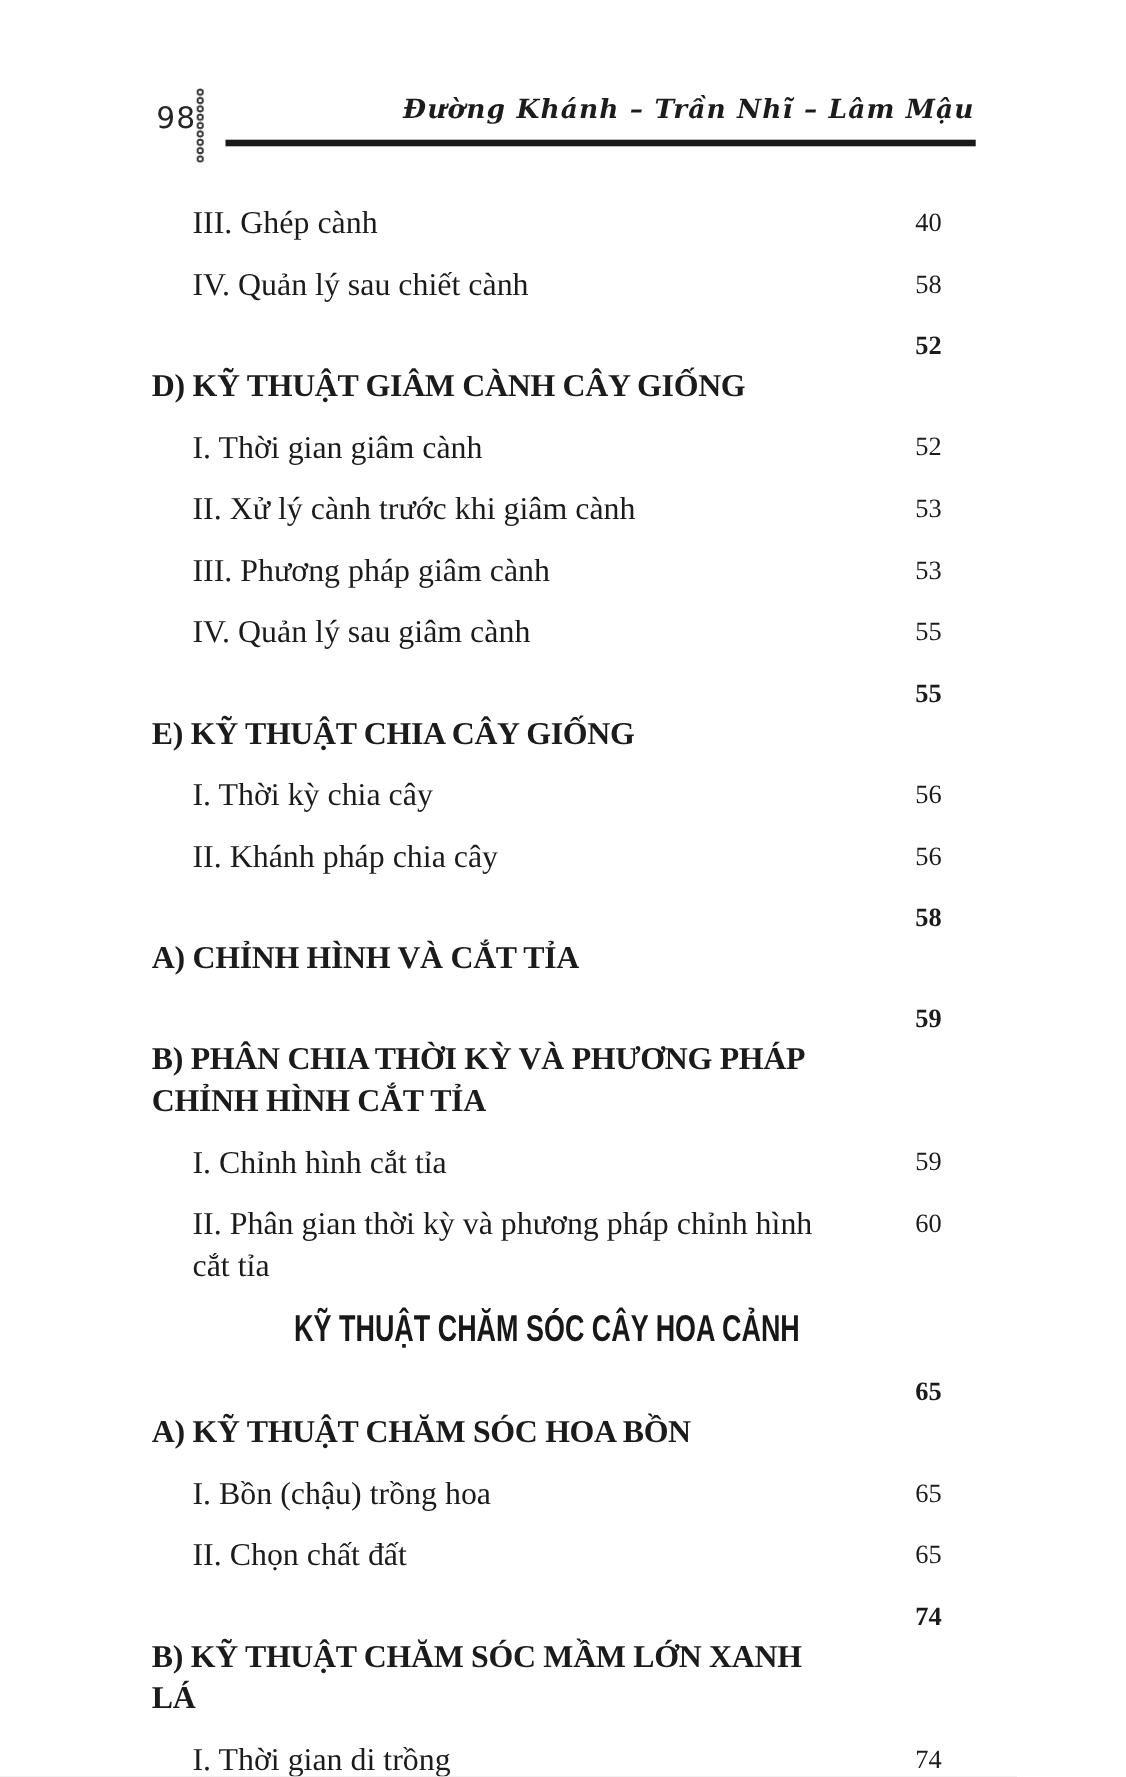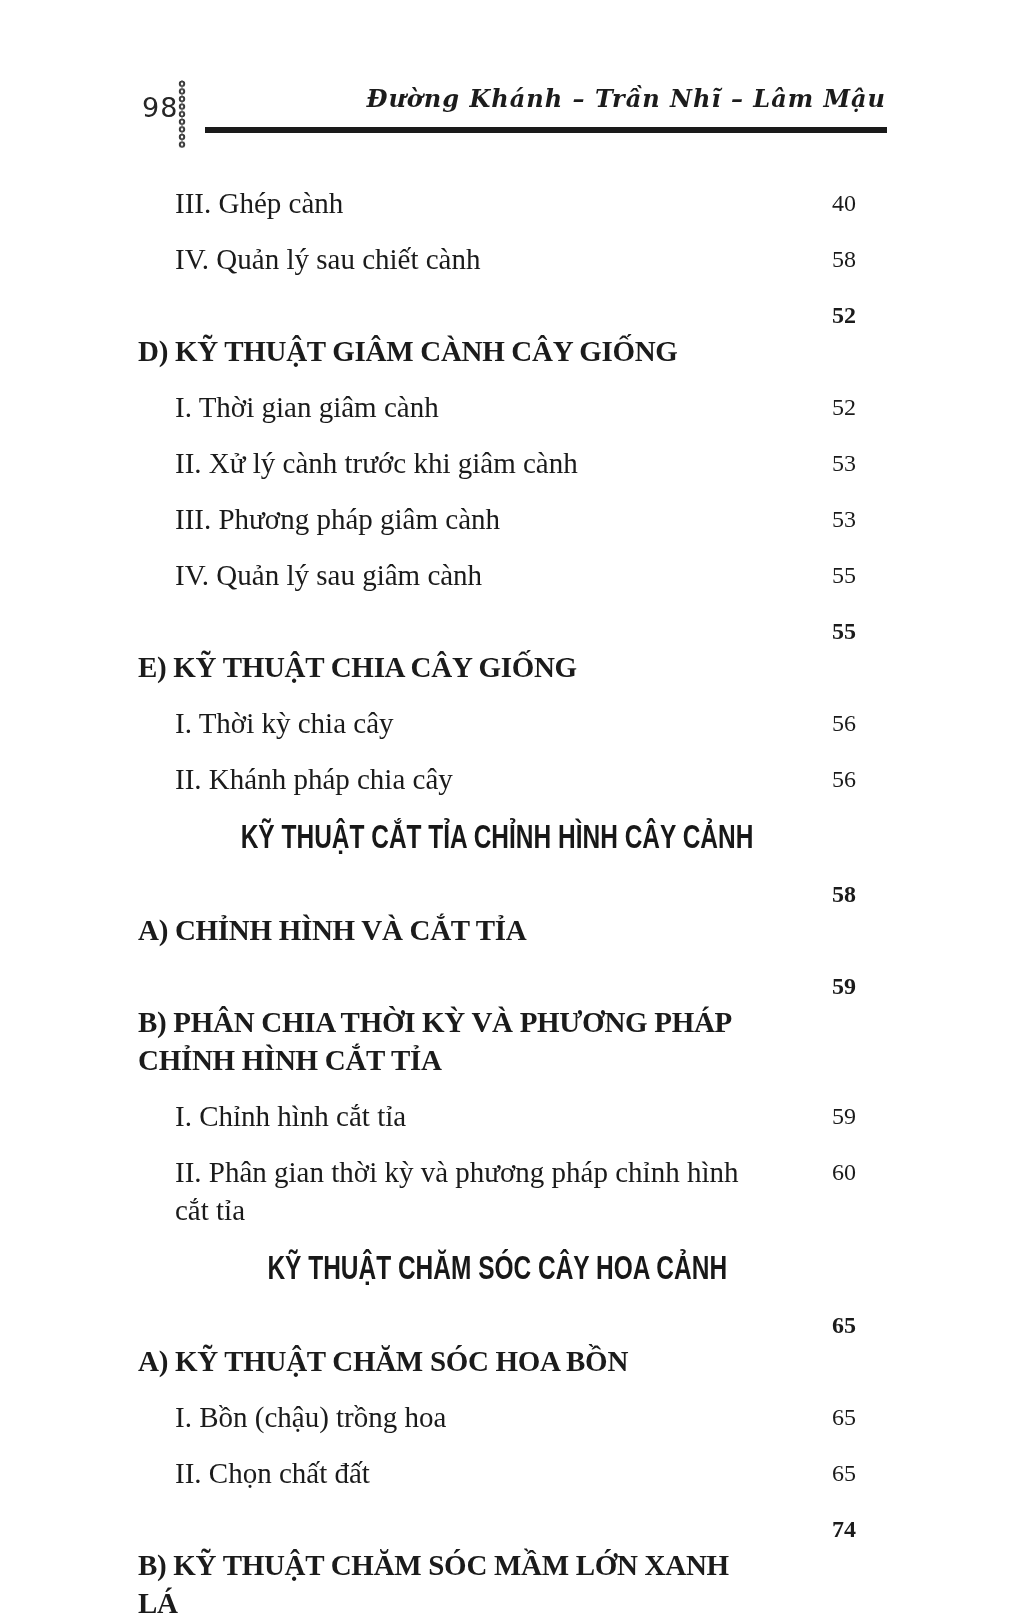--- a/index.html
+++ b/index.html
@@ -168,24 +168,20 @@
     <span class="label">I. Thời kỳ chia cây</span>
     <span class="page-num">56</span>
   </div>
 
   <div class="row sub">
     <span class="label">II. Khánh pháp chia cây</span>
     <span class="page-num">56</span>
   </div>
 
 
-  <div class="row section">
-    <span class="label">KỸ THUẬT CẮT TỈA CHỈNH HÌNH CÂY CẢNH</span>
-    
-  </div>
 
   <div class="row main">
     <span class="label">A) CHỈNH HÌNH VÀ CẮT TỈA</span>
     <span class="page-num">58</span>
   </div>
 
   <div class="row main">
     <span class="label">B) PHÂN CHIA THỜI KỲ VÀ PHƯƠNG PHÁP CHỈNH HÌNH CẮT TỈA</span>
     <span class="page-num">59</span>
   </div>

